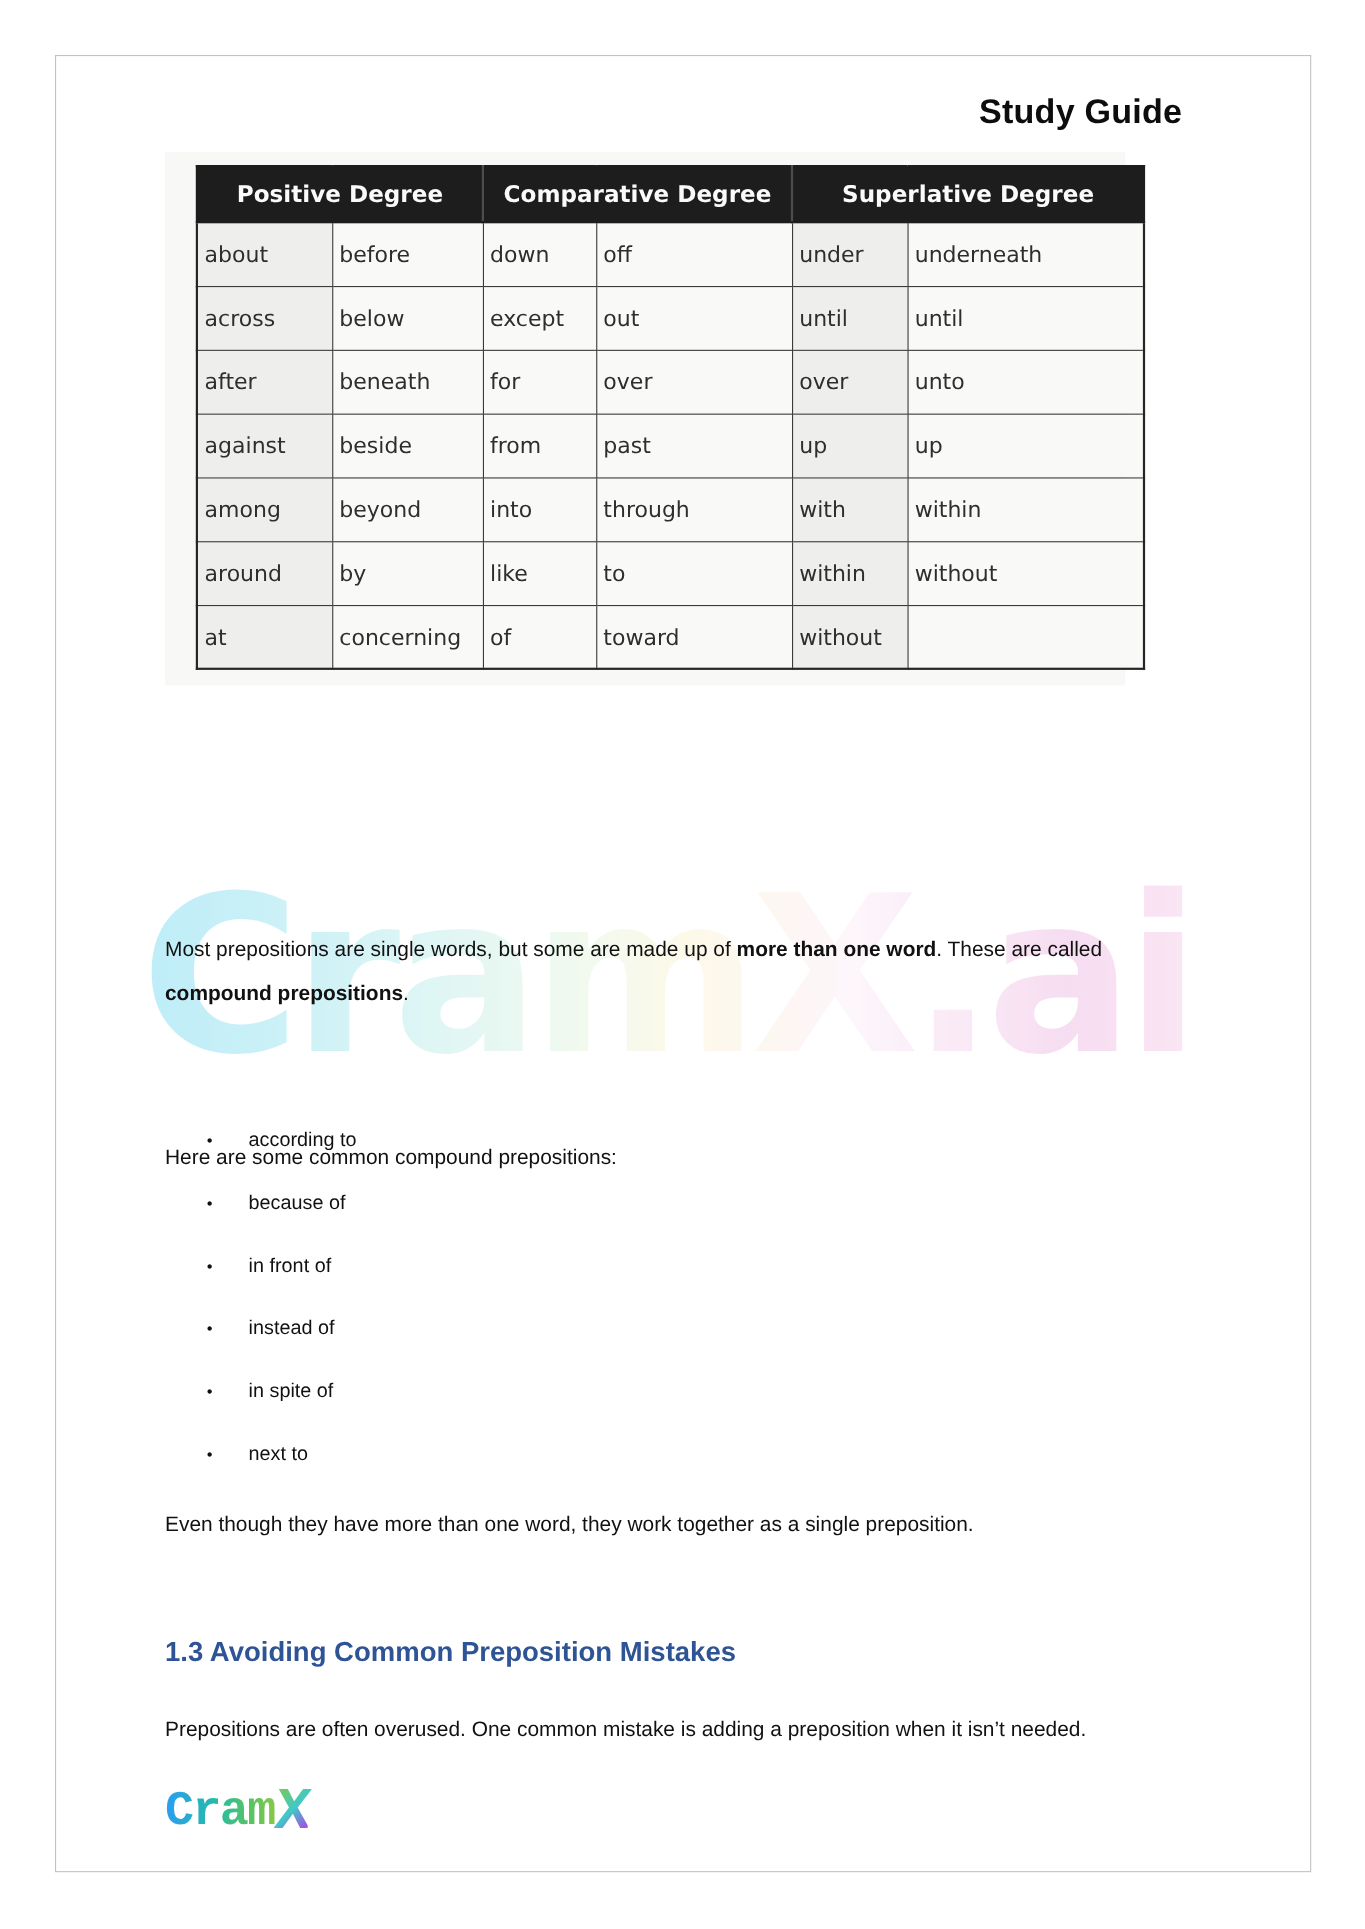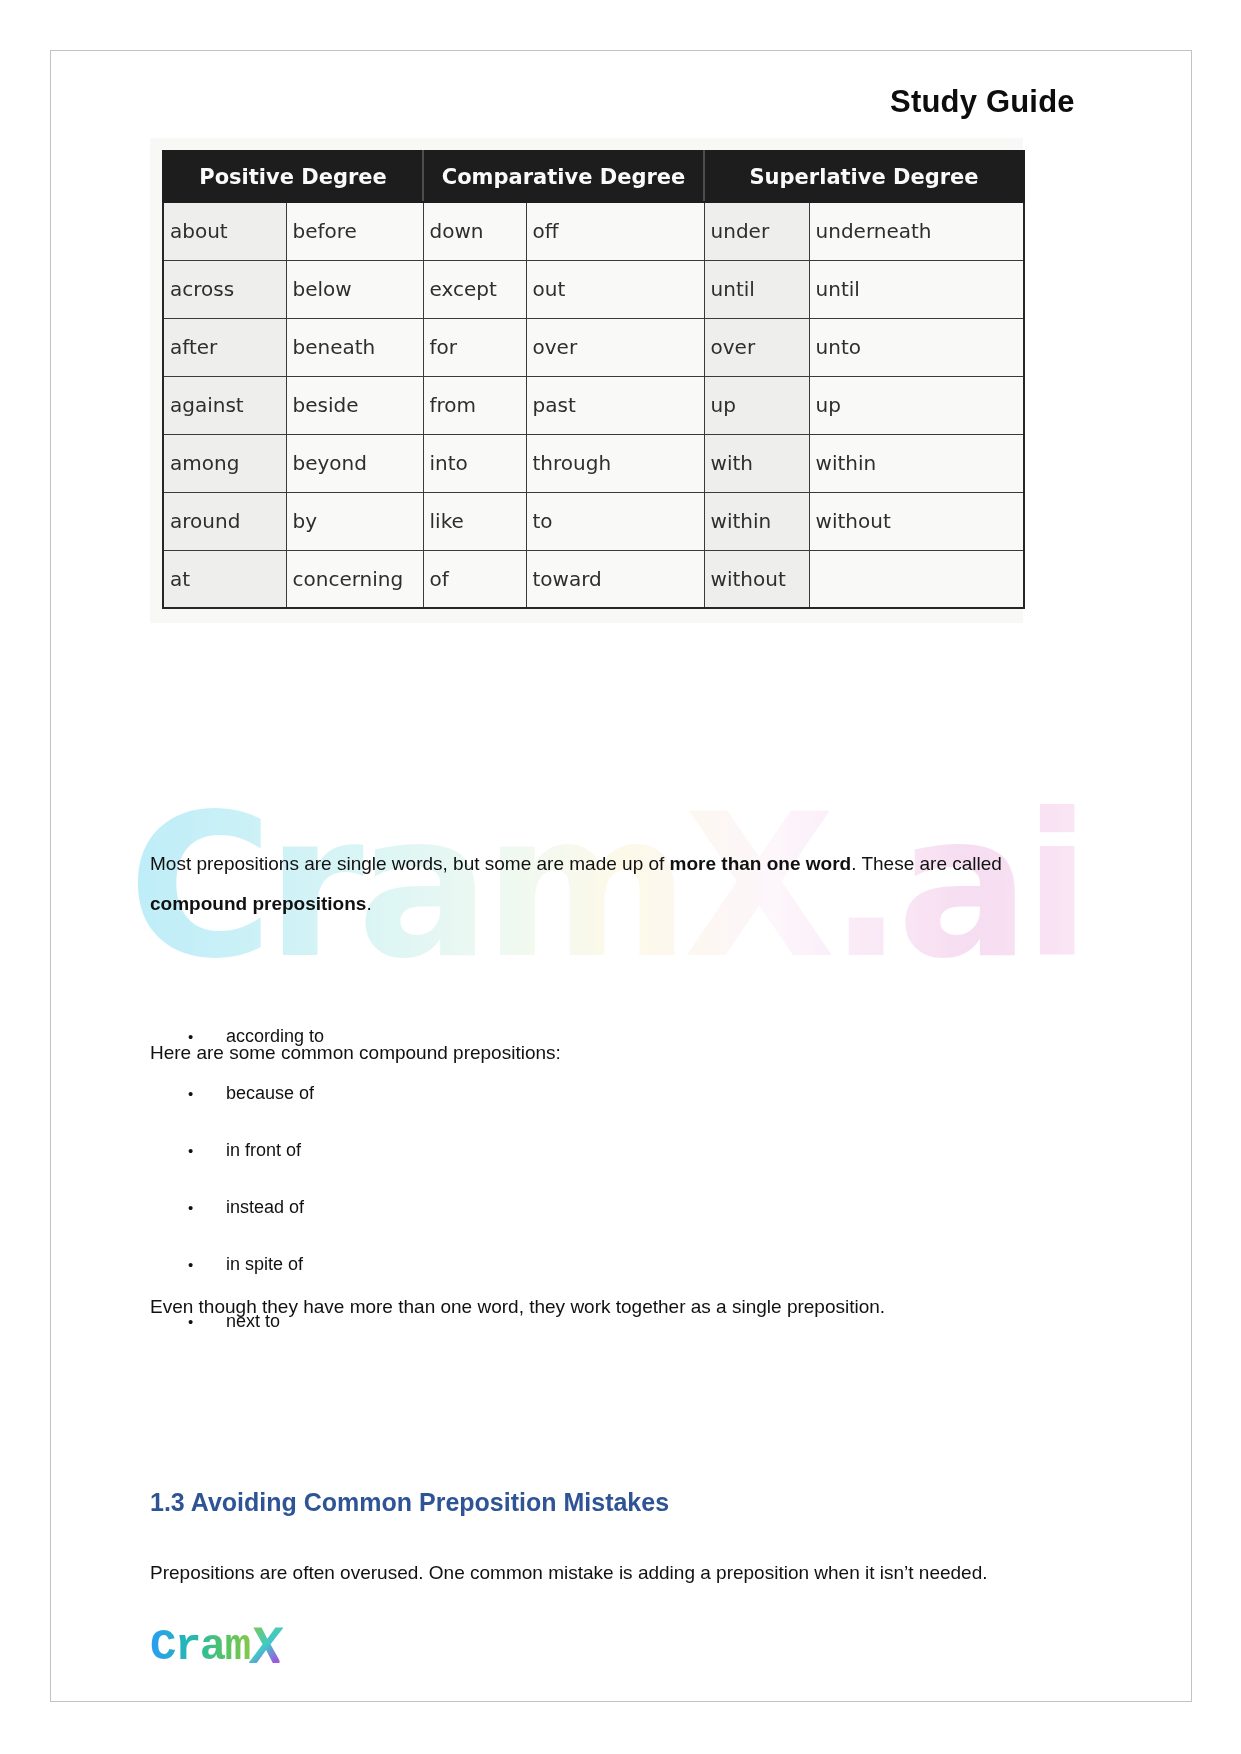--- a/index.html
+++ b/index.html
@@ -39,21 +39,21 @@
   .figure-title {
     text-align: center;
     font-size: 27px;
     font-weight: bold;
     color: #1d1d1d;
     letter-spacing: -0.3px;
     margin: 4px 0 18px 0;
   }
   table.prep-table {
     border-collapse: collapse;
-    margin-left: 12px;
+    margin-left: 28px;
     width: 861px;
     table-layout: fixed;
   }
   table.prep-table th {
     background: #1d1d1d;
     color: #fafafa;
     font-size: 21px;
     font-weight: bold;
     height: 51px;
     border: 2px solid #1d1d1d;
@@ -109,21 +109,21 @@
     align-items: baseline;
     height: 57px;
     font-size: 18px;
     color: #111111;
   }
   .bullet-list .dot {
     font-size: 15px;
     width: 38px;
     color: #111111;
   }
-  .p3 { top: 1296px; text-align: right; }
+  .p3 { top: 1376px; text-align: right; }
   .section-heading {
     position: absolute;
     left: 150px; top: 1488px;
     font-size: 25px;
     font-weight: bold;
     color: #2F5496;
     z-index: 2;
     text-align: right;
   }
   .p4 { top: 1562px; }

